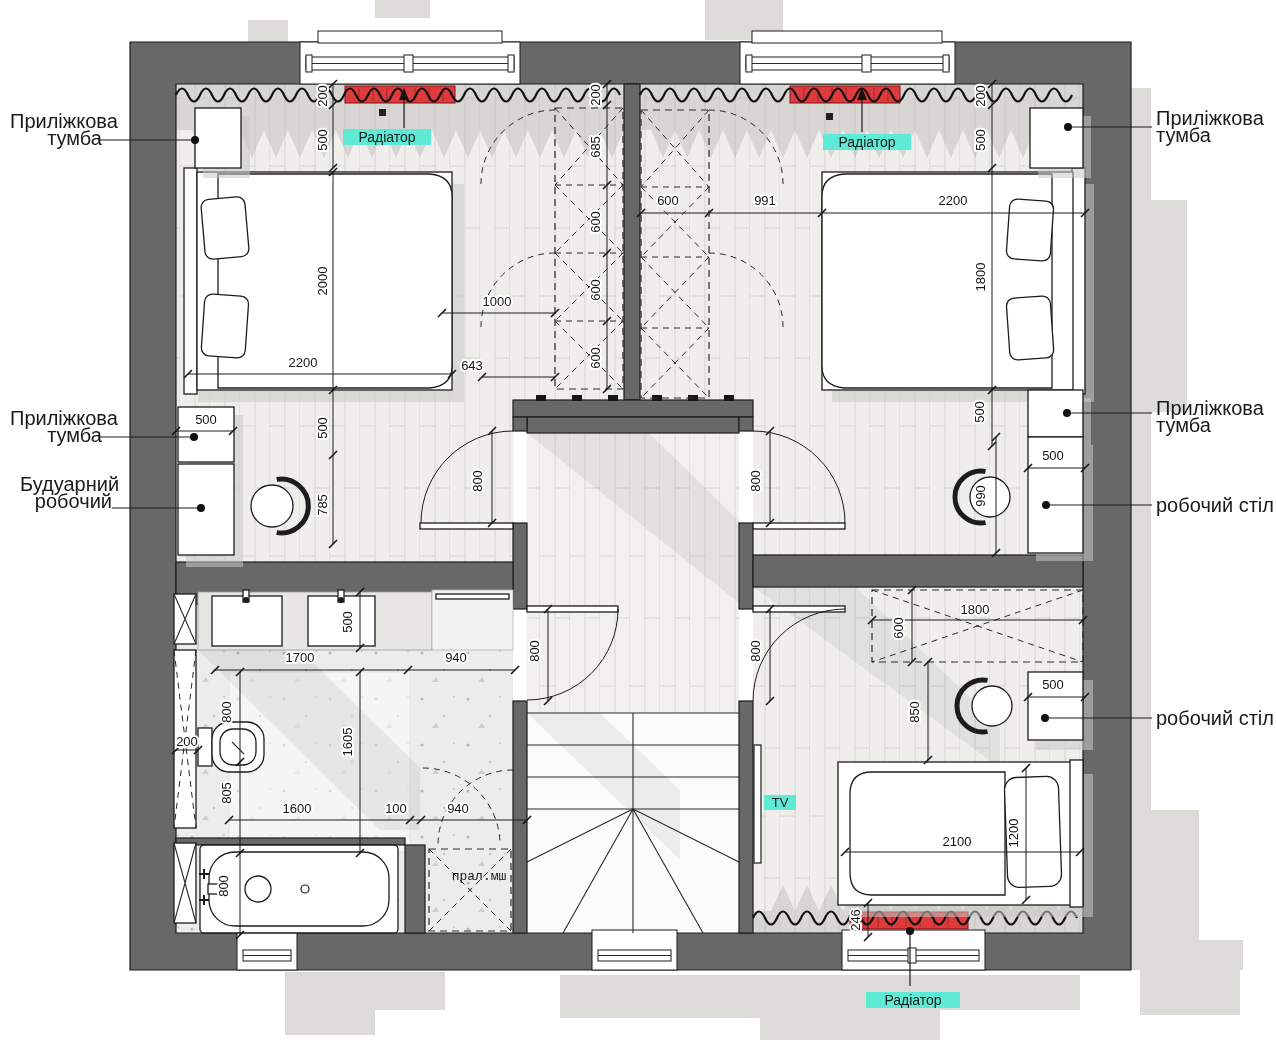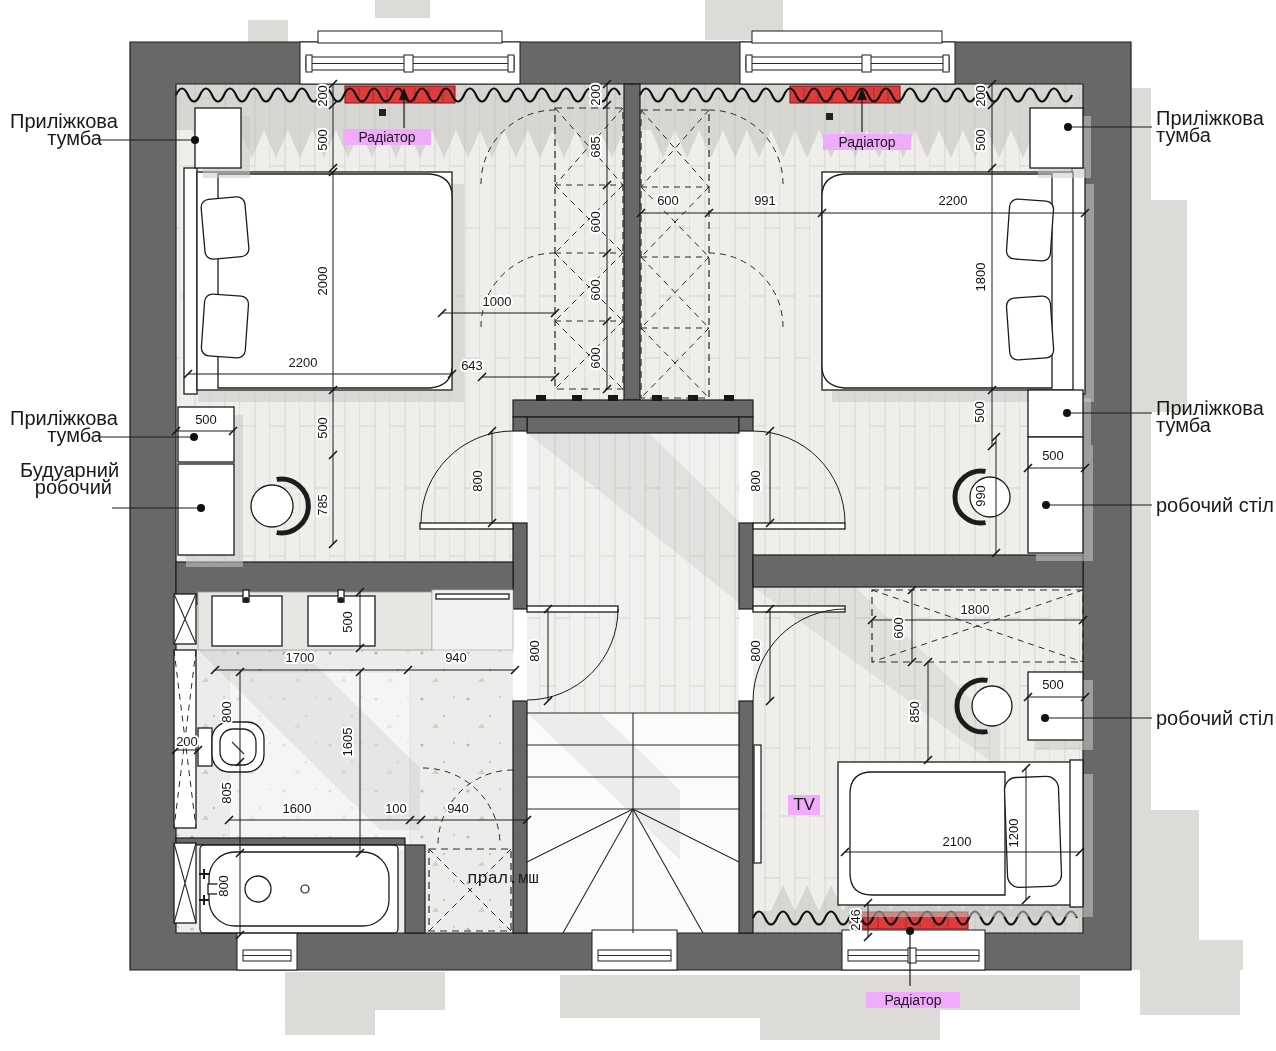--- a/index.html
+++ b/index.html
@@ -2,22 +2,22 @@
 <html><head>
 <meta charset="utf-8">
 <style>
   html,body{margin:0;padding:0;background:#fff;}
   .canvas{position:relative;width:1276px;height:1051px;background:#ffffff;overflow:hidden;
           font-family:"Liberation Sans",sans-serif;color:#1a1a1a;}
   .canvas svg{position:absolute;left:0;top:0;}
   .callout{position:absolute;font-size:20px;line-height:17px;color:#1a1a1a;}
   .callout.leftside{text-align:right;}
   .callout.rightside{text-align:left;}
-  .tag{position:absolute;background:#f0abfc;padding:0 3px;font-size:14px;color:#1a1a1a;text-align:center;}
-  .tag.small{font-size:17px;margin-left:24px;}
+  .tag{position:absolute;background:#5eead4;padding:0 3px;font-size:14px;color:#1a1a1a;text-align:center;}
+  .tag.small{font-size:13px;}
   
   .w{fill:#686868;stroke:#1d1d1d;stroke-width:1.2;}
   .fw{fill:#ffffff;stroke:#1c1c1c;stroke-width:1.3;}
   .ln{stroke:#1c1c1c;stroke-width:1;fill:none;}
   .thin{stroke:#2a2a2a;stroke-width:1.1;fill:none;}
   .dash{stroke:#2a2a2a;stroke-width:1.2;fill:none;stroke-dasharray:7 5;}
   .dashx{stroke:#2a2a2a;stroke-width:1;fill:none;stroke-dasharray:6 5;}
   .shadow{fill:#c9c8c5;opacity:.55;}
   .ext{fill:#dcdbd8;}
   .ish{fill:#000;opacity:.06;}
@@ -391,21 +391,21 @@
 </svg>
 
 <div class="callout leftside" style="left:10px;top:113px;width:92px;">
   <span>Приліжкова</span><br>
   <span>тумба</span>
 </div>
 <div class="callout leftside" style="left:10px;top:410px;width:92px;">
   <span>Приліжкова</span><br>
   <span>тумба</span>
 </div>
-<div class="callout leftside" style="left:20px;top:462px;width:92px;">
+<div class="callout leftside" style="left:20px;top:476px;width:92px;">
   <span>Будуарний</span><br>
   <span>робочий</span>
 </div>
 <div class="callout rightside" style="left:1156px;top:110px;width:112px;">
   <span>Приліжкова</span><br>
   <span>тумба</span>
 </div>
 <div class="callout rightside" style="left:1156px;top:400px;width:112px;">
   <span>Приліжкова</span><br>
   <span>тумба</span>

